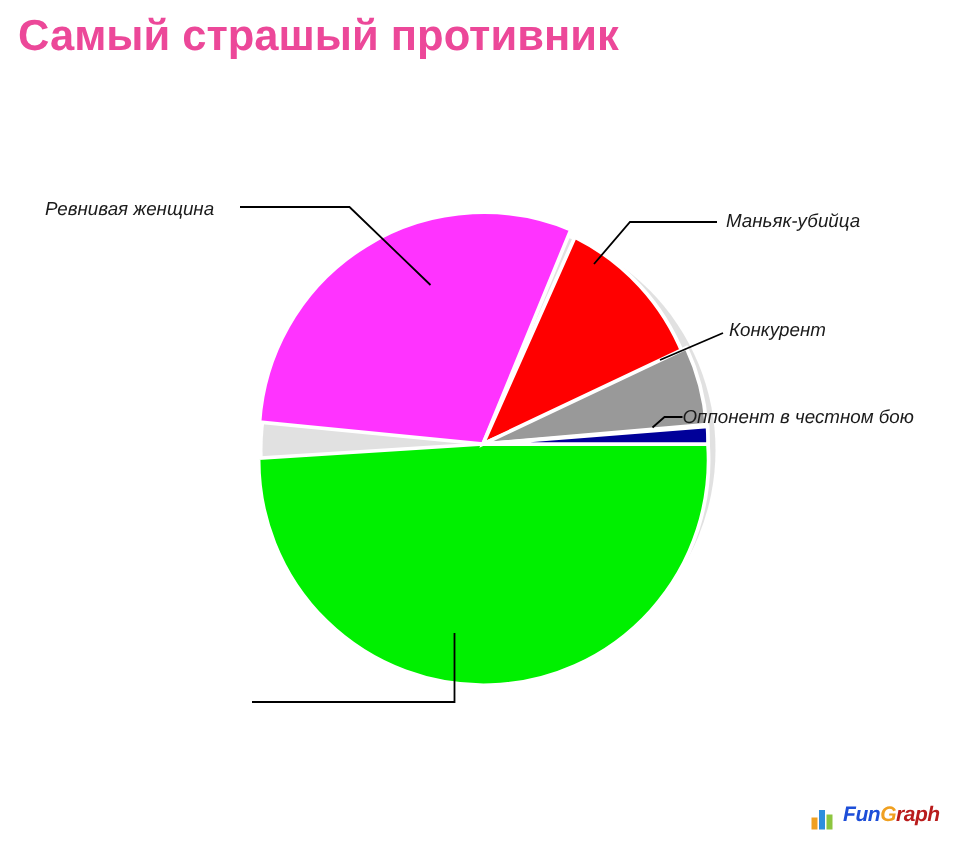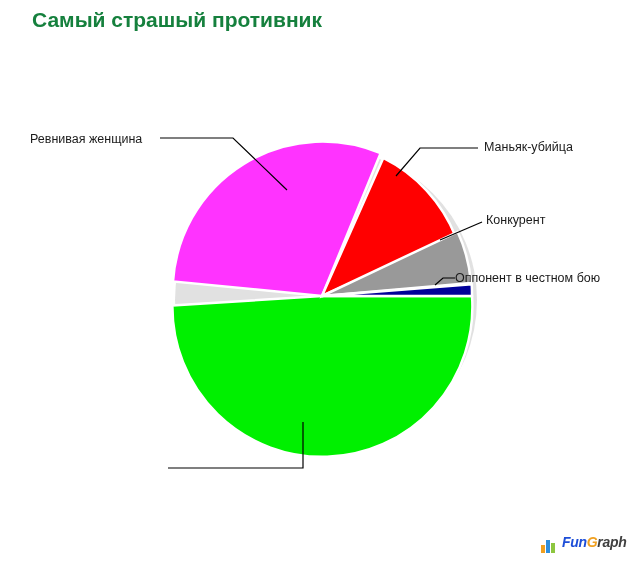--- a/index.html
+++ b/index.html
@@ -10,34 +10,35 @@
   body {
     width: 640px;
     height: 565px;
     position: relative;
     overflow: hidden;
     font-family: "Liberation Sans", sans-serif;
     color: #000000;
   }
   #chart-title {
     position: absolute;
-    left: 32px;
+    left: 12px;
     top: 8px;
-    font-size: 21px;
+    font-size: 29px;
     font-weight: bold;
     letter-spacing: 0px;
-    color: #15803d;
+    color: #ec4899;
     white-space: nowrap;
   }
   #pie-area {
     position: absolute;
     left: 0;
     top: 0;
     width: 640px;
     height: 521px;
+    font-style: italic;
   }
   #pie-svg {
     position: absolute;
     left: 0;
     top: 0;
   }
   .slice-label {
     position: absolute;
     font-size: 12.5px;
     color: #1a1a1a;
@@ -62,21 +63,21 @@
     left: 22px;
     top: 1px;
     font-size: 14px;
     font-weight: bold;
     font-style: italic;
     font-family: "Liberation Sans", sans-serif;
     letter-spacing: -0.3px;
   }
   .wm-fun { color: #1d4ed8; }
   .wm-g   { color: #f0a020; }
-  .wm-raph{ color: #404040; }
+  .wm-raph{ color: #b91c1c; }
 </style>
 </head>
 <body>
 
 <div id="chart-title">Самый страшый противник</div>
 
 <div id="pie-area">
 
   <svg id="pie-svg" width="640" height="565" viewBox="0 0 640 565">
 

